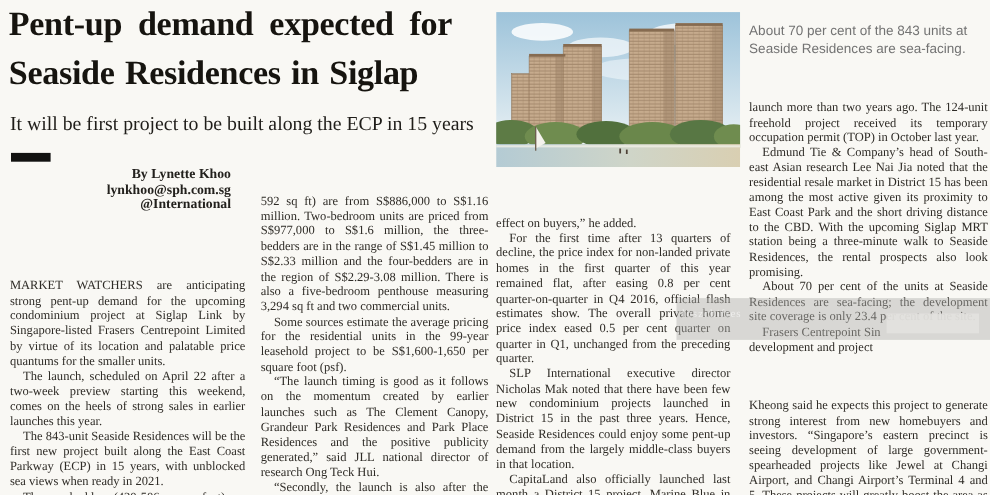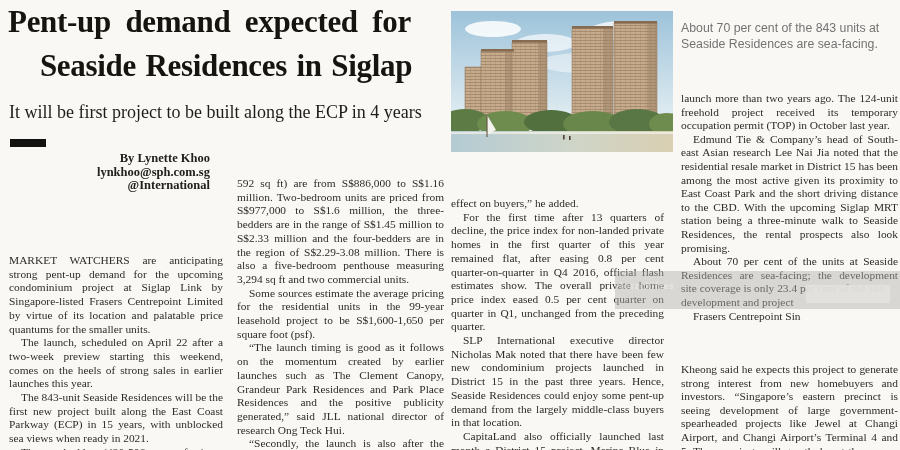--- a/index.html
+++ b/index.html
@@ -9,21 +9,21 @@
     font-family:"Liberation Serif", serif;
     color:#2b2926;
   }
   
   .headline {
     position:absolute; left:8px; top:0px; width:436px; margin:0;
     font-size:31px; line-height:44px; font-weight:700; color:#16140f;
     letter-spacing:-0.3px;
   }
   .headline .hl1 { display:block; word-spacing:7px; }
-  .headline .hl2 { display:block; word-spacing:2px;text-align:center; }
+  .headline .hl2 { display:block; word-spacing:2px; }
   .standfirst {
     position:absolute; left:9px; top:101px; width:430px;
     font-size:18px; line-height:22px; font-weight:400; color:#1f1d19;
   }
   
   .byline-bar {
     position:absolute; left:10px; top:139px; width:36px; height:8px;
     background:#121210;
   }
   .byline { position:absolute; left:10px; top:152px; width:200px;
@@ -73,21 +73,21 @@
 </head>
 <body>
 
 <div class="page">
 
   <h1 class="headline">
     <span class="hl1">Pent-up demand expected for</span>
     <span class="hl2">Seaside Residences in Siglap</span>
   </h1>
 
-  <div class="standfirst">It will be first project to be built along the ECP in 4 years</div>
+  <div class="standfirst">It will be first project to be built along the ECP in 15 years</div>
 
   <div class="byline-bar"></div>
   <div class="byline">
     <div class="by-author">By Lynette Khoo</div>
     <div class="by-email">lynkhoo@sph.com.sg</div>
     <div class="by-twitter">@International</div>
   </div>
 
   <div class="col col1">
     <p class="cont">MARKET WATCHERS are anticipating strong pent-up demand for the upcoming condominium project at Siglap Link by Singapore-listed Frasers Centrepoint Limited by virtue of its location and palatable price quantums for the smaller units.</p>
@@ -164,22 +164,22 @@
     <p>SLP International executive director Nicholas Mak noted that there have been few new condominium projects launched in District 15 in the past three years. Hence, Seaside Residences could enjoy some pent-up demand from the largely middle-class buyers in that location.</p>
     <p class="jlast">CapitaLand also officially launched last month a District 15 project, Marine Blue in Marine Parade, at an average of S$1,700 psf, after moving 38 units since a soft</p>
   </div>
 
   <div class="caption">About 70 per cent of the 843 units at Seaside Residences are sea-facing.</div>
 
   <div class="col col4">
     <p class="cont">launch more than two years ago. The 124-unit freehold project received its temporary occupation permit (TOP) in October last year.</p>
     <p>Edmund Tie &amp; Company’s head of South-east Asian research Lee Nai Jia noted that the residential resale market in District 15 has been among the most active given its proximity to East Coast Park and the short driving distance to the CBD. With the upcoming Siglap MRT station being a three-minute walk to Seaside Residences, the rental prospects also look promising.</p>
     <p>About 70 per cent of the units at Seaside Residences are sea-facing; the development site coverage is only 23.4 per cent of the site.</p>
+    <span class="cutline ind">Frasers Centrepoint Sin</span>
     <span class="cutline">development and project</span>
-    <span class="cutline ind">Frasers Centrepoint Sin</span>
     <p class="cont">Kheong said he expects this project to generate strong interest from new homebuyers and investors. “Singapore’s eastern precinct is seeing development of large government-spearheaded projects like Jewel at Changi Airport, and Changi Airport’s Terminal 4 and 5. These projects will greatly boost the area as an all-inclusive hub for work and leisure, making it a choice investment,” he added.</p>
   </div>
 
   <div class="wm-band">
     <span class="wm-text">loszchifres</span>
     <div class="wm-patch"></div>
   </div>
 
 </div>
 

